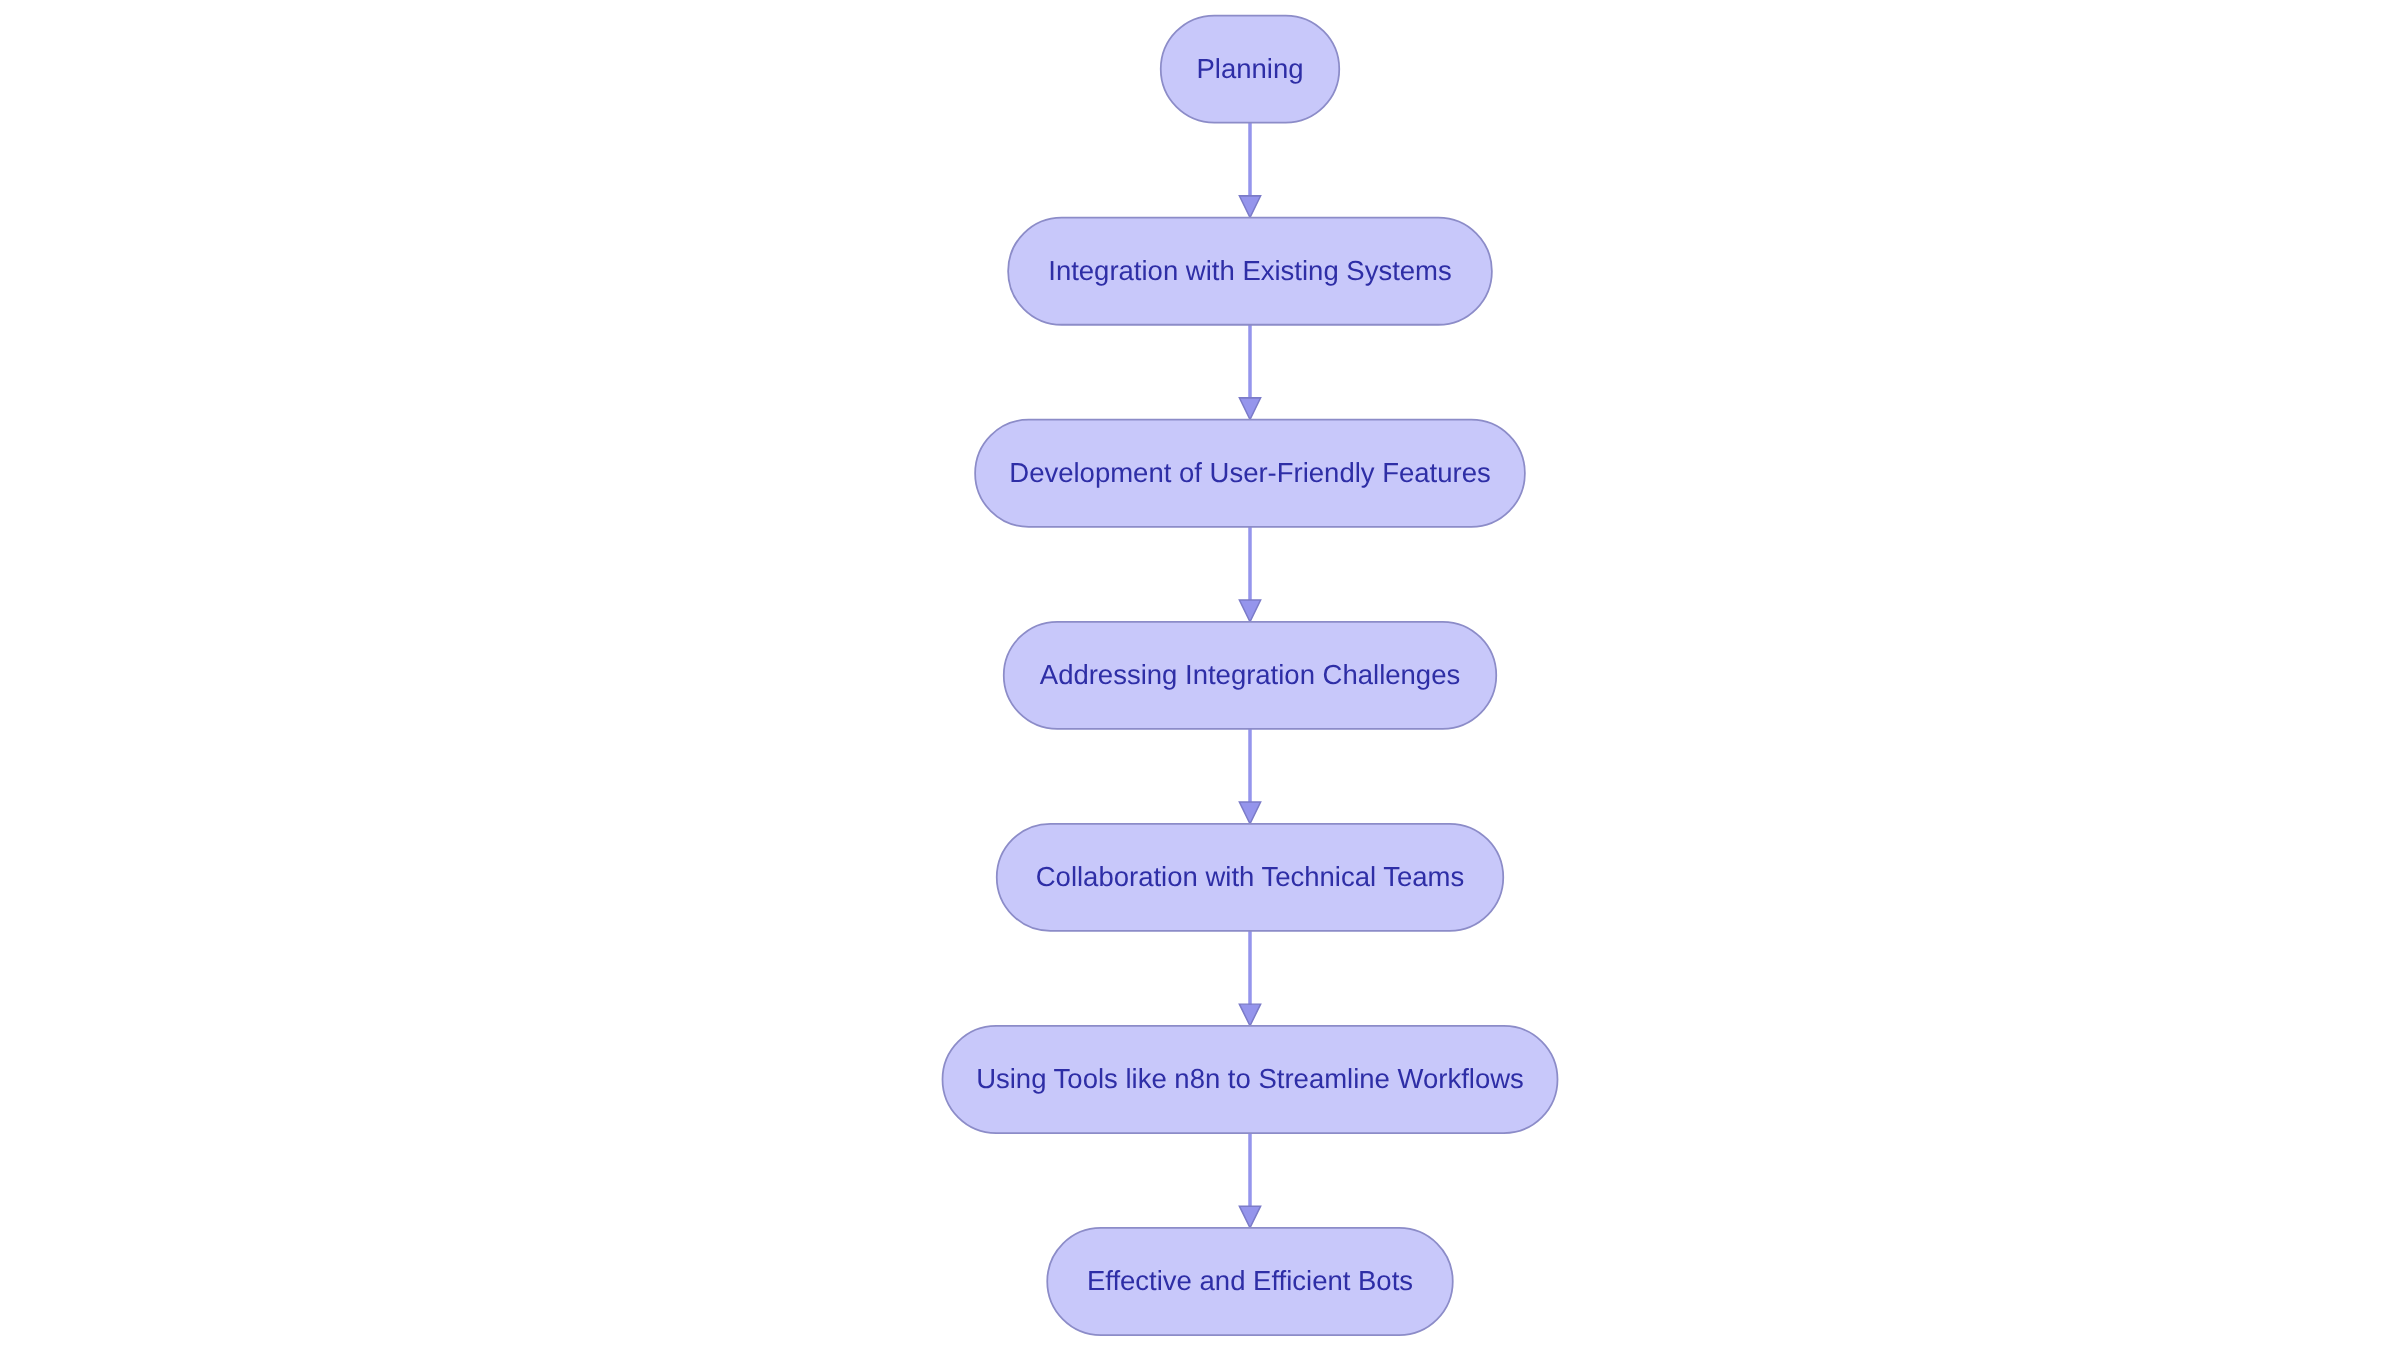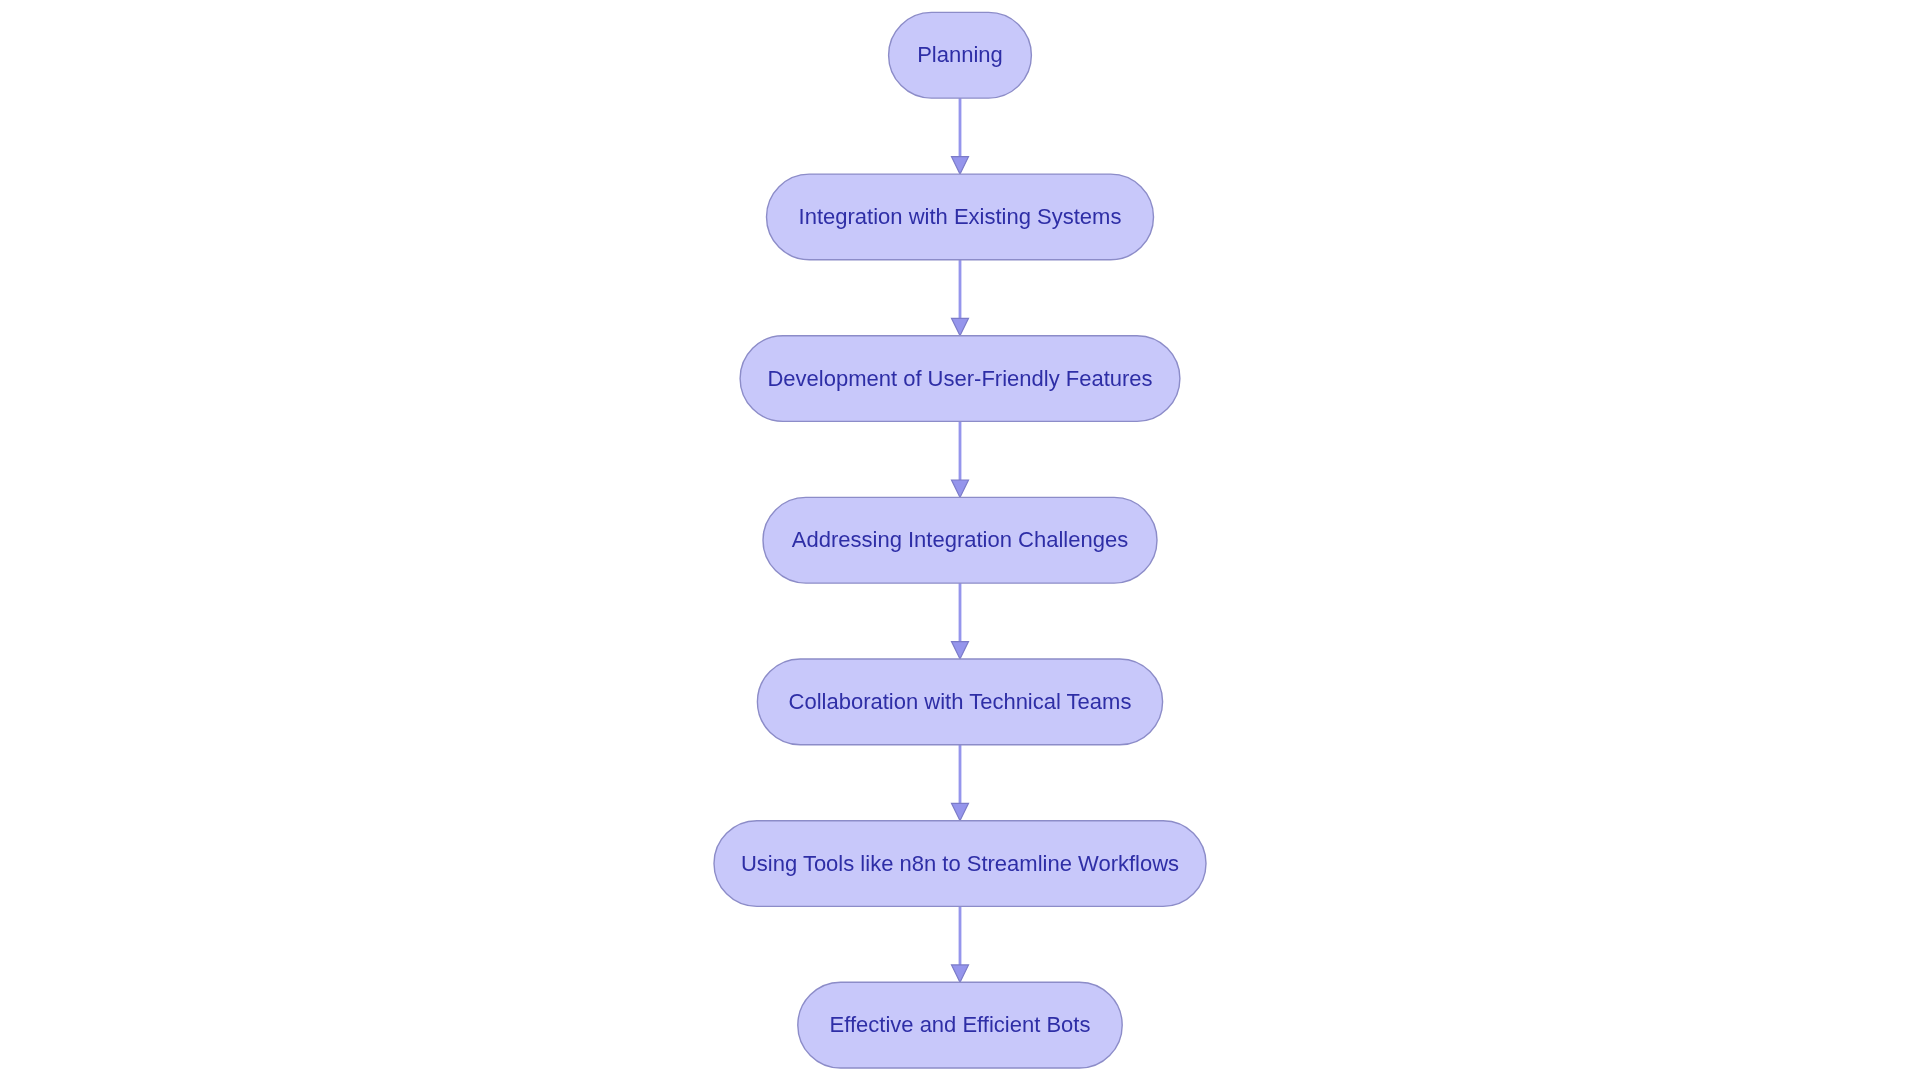--- a/index.html
+++ b/index.html
@@ -1,19 +1,19 @@
 <!DOCTYPE html>
 <html><head>
 <meta charset="utf-8">
 <title>Flowchart</title>
 <style>
   html,body{margin:0;padding:0;background:#ffffff;}
   body{width:1920px;height:1080px;overflow:hidden;
        font-family:"Liberation Sans",sans-serif;}
-  #stage{position:relative;width:1568px;height:1080px;background:#ffffff;}
+  #stage{position:relative;width:1568px;height:1080px;background:#ffffff;margin-left:40px;}
   #chart{position:absolute;left:0;top:0;shape-rendering:geometricPrecision;}
   .node-shape{fill:#c8c8fa;stroke:#8c8cc8;stroke-width:1.4;}
   .node-label{font-family:"Liberation Sans",sans-serif;font-size:22px;
               fill:#2e2ea6;text-anchor:middle;}
   .label-wrap{will-change:opacity;}
   .edge-line{stroke:#9595ec;stroke-width:2.8;fill:none;}
   .edge-arrowhead{fill:#9595ec;stroke:#7b7bc8;stroke-width:1.2;stroke-linejoin:miter;}
 </style>
 </head>
 <body>

